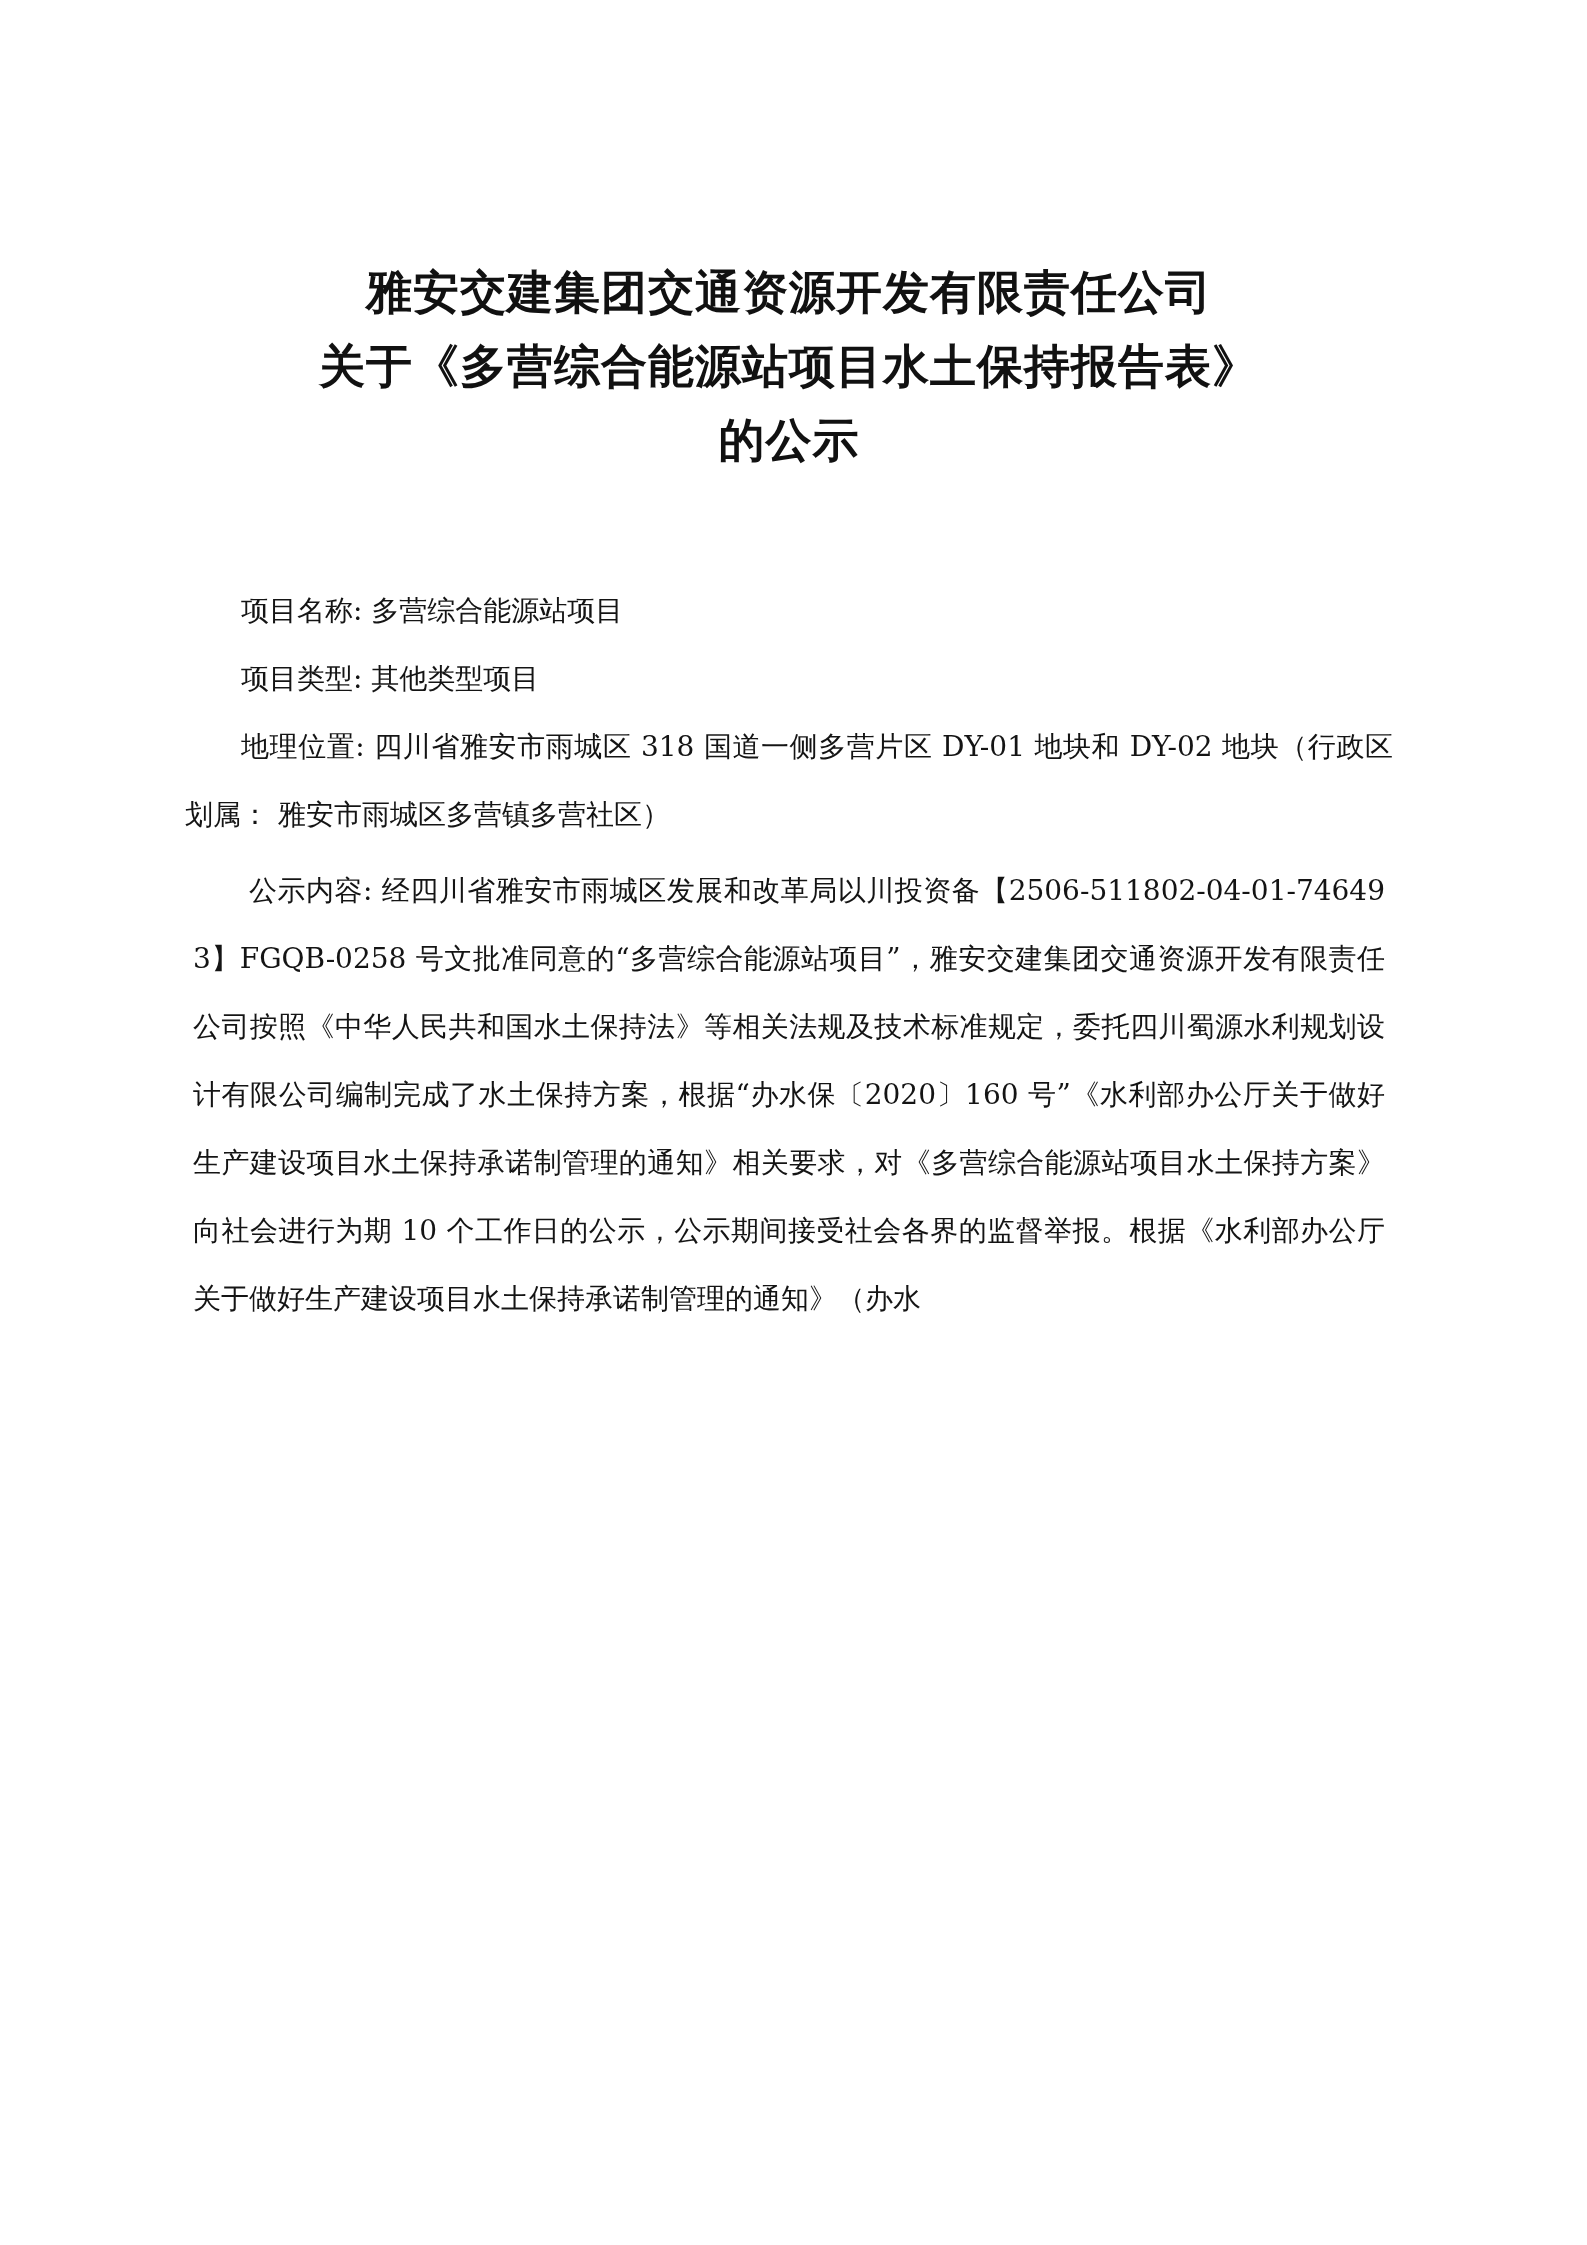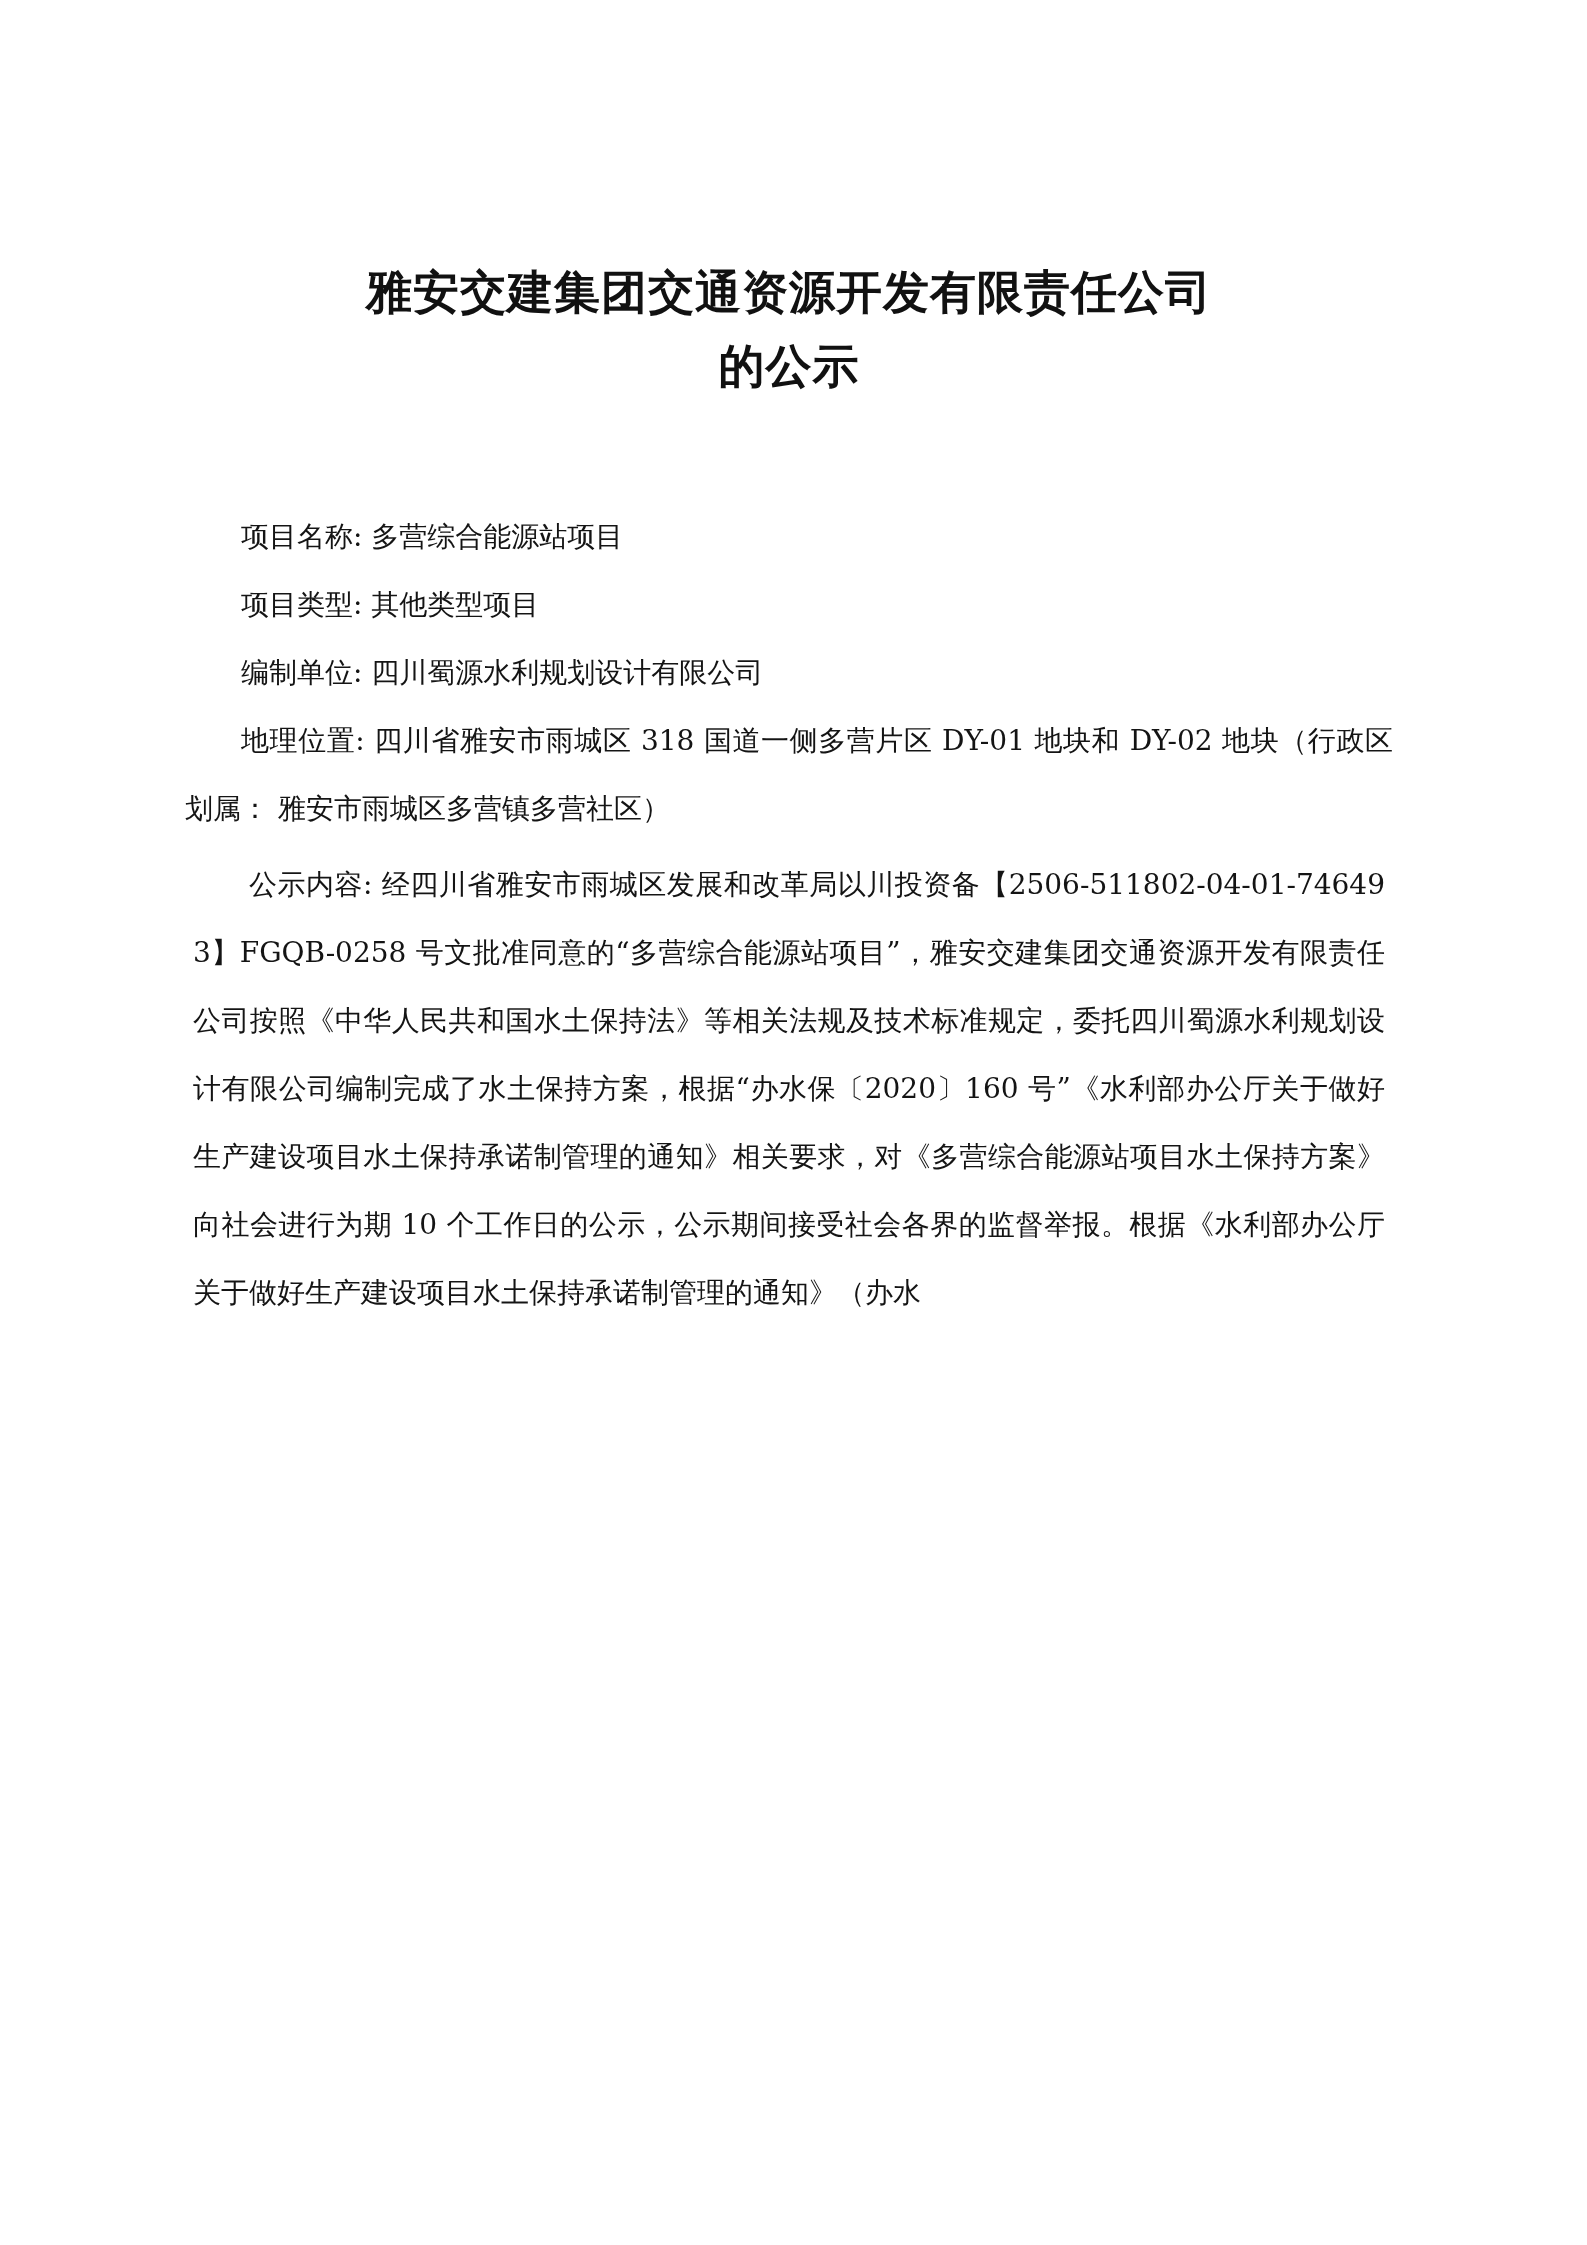--- a/index.html
+++ b/index.html
@@ -58,28 +58,28 @@
     text-justify: inter-ideograph;
   }
 </style>
 </head>
 <body>
 
 <div class="page">
 
   <h1 class="doc-title">
     <span class="line">雅安交建集团交通资源开发有限责任公司</span>
+    <span class="line">关于《多营综合能源站项目水土保持报告表》</span>
     <span class="line">的公示</span>
   </h1>
 
   <div class="body-block">
 
     <p class="field-line">项目名称: 多营综合能源站项目</p>
     <p class="field-line">项目类型: 其他类型项目</p>
-    <p class="field-line">编制单位: 四川蜀源水利规划设计有限公司</p>
 
     <p class="para-justify">地理位置: 四川省雅安市雨城区 318 国道一侧多营片区 DY-01 地块和 DY-02 地块（行政区划属： 雅安市雨城区多营镇多营社区）</p>
 
     <p class="para">公示内容: 经四川省雅安市雨城区发展和改革局以川投资备【2506-511802-04-01-746493】FGQB-0258 号文批准同意的“多营综合能源站项目”，雅安交建集团交通资源开发有限责任公司按照《中华人民共和国水土保持法》等相关法规及技术标准规定，委托四川蜀源水利规划设计有限公司编制完成了水土保持方案，根据“办水保〔2020〕160 号”《水利部办公厅关于做好生产建设项目水土保持承诺制管理的通知》相关要求，对《多营综合能源站项目水土保持方案》向社会进行为期 10 个工作日的公示，公示期间接受社会各界的监督举报。根据《水利部办公厅关于做好生产建设项目水土保持承诺制管理的通知》（办水</p>
 
   </div>
 
 </div>
 
 </body></html>

